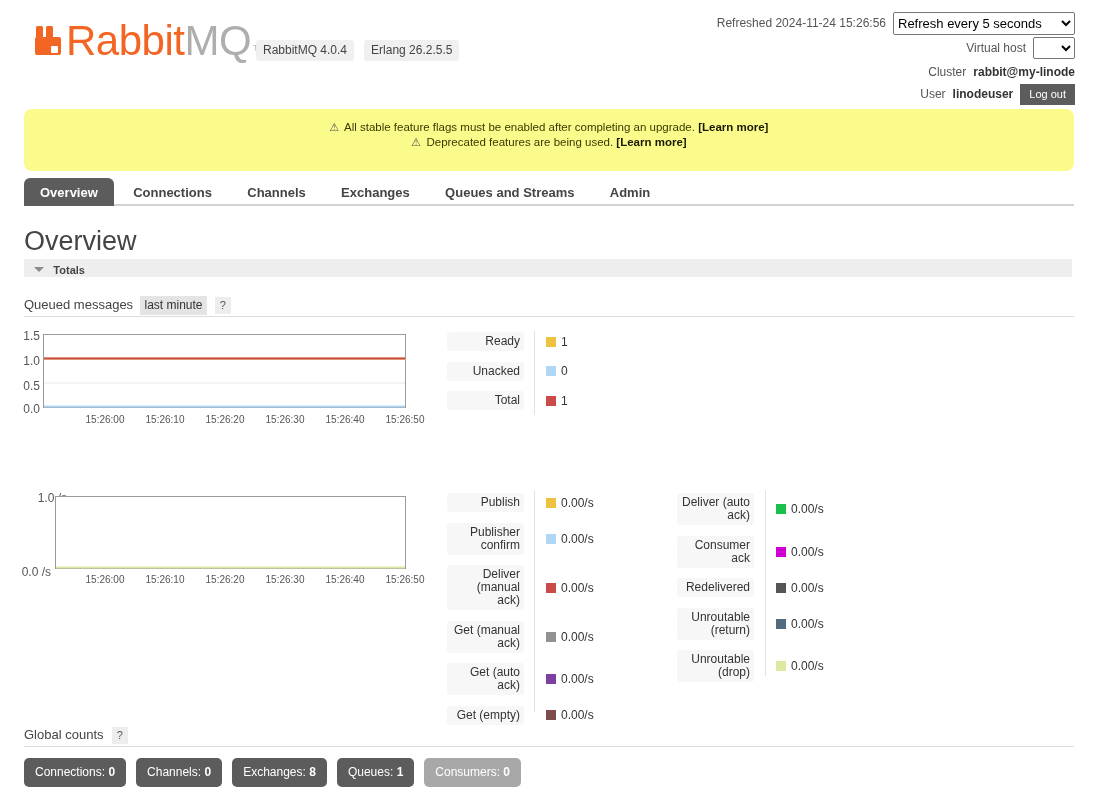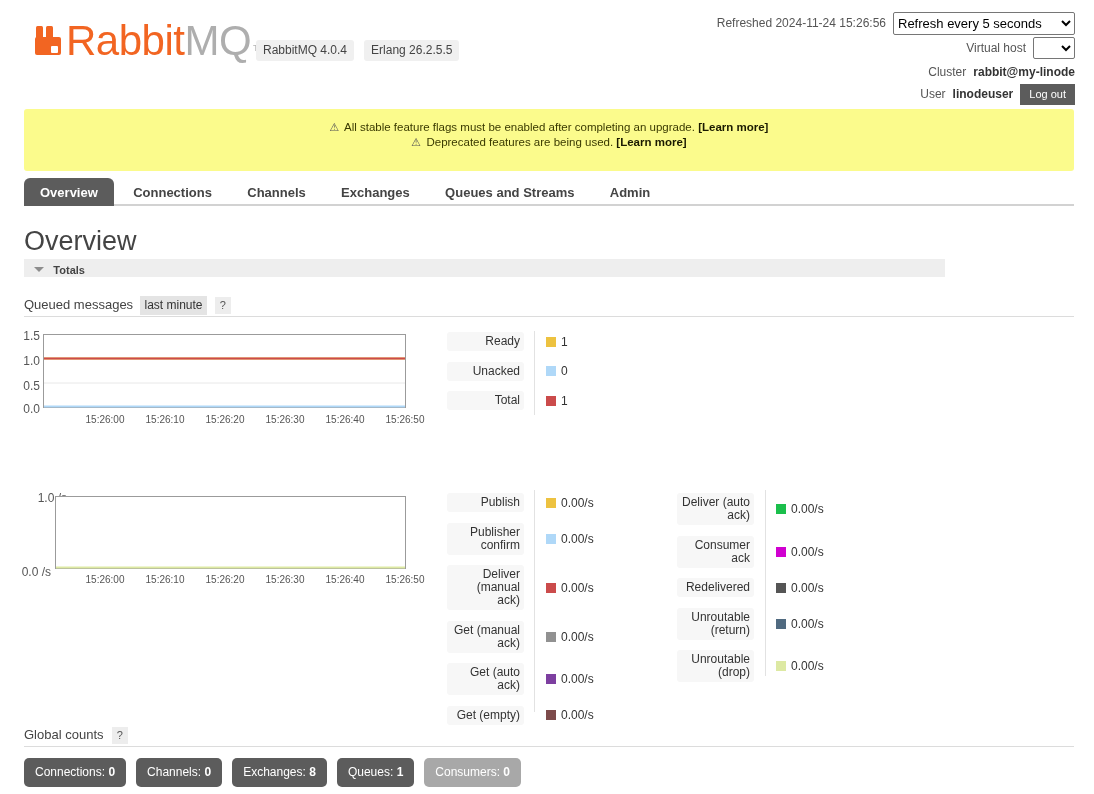--- a/index.html
+++ b/index.html
@@ -38,38 +38,38 @@
     width:42px; height:22px; border:1px solid #767676; border-radius:2px; background:#fff;padding-left:28px;
   }
   .logout-btn {
     background:#5c5c5c; color:#fff; font-size:11px; font-family:"Liberation Sans", sans-serif;
     border:none; border-radius:0; padding:4px 9px 5px 9px; cursor:pointer;
   }
 
   
   .warning-banner {
     position:absolute; left:24px; top:109px; width:1050px; height:62px;
-    background:#fbfb8c; border-radius:3px; box-sizing:border-box; padding-top:11px;
+    background:#fbfb8c; border-radius:8px; box-sizing:border-box; padding-top:11px;
     text-align:center;
   }
   .warn-line { font-size:11.5px; color:#3a3a00; line-height:14px; }
   .warn-icon { font-family:"DejaVu Sans", sans-serif; font-size:11px; color:#555; margin-right:2px; }
   .warn-link { font-weight:bold; color:#1a1a00; text-decoration:none; cursor:pointer; }
 
   
   .tabs { position:absolute; left:24px; top:178px; width:1050px; height:28px;
           border-bottom:2px solid #d2d2d2; box-sizing:border-box; }
   .tab { display:inline-block; font-size:13px; font-weight:bold; color:#444;
          padding:7px 16px 6px 16px; margin:0; border-radius:6px 6px 0 0; cursor:pointer; }
   .tab.active { background:#5c5c5c; color:#ffffff; }
 
   
   .page-title { position:absolute; left:24px; top:227px; font-size:27px; line-height:28px;
                 color:#444; font-weight:normal; }
-  .section-bar { position:absolute; left:24px; top:259px; width:921px; height:18px;
+  .section-bar { position:absolute; left:24px; top:259px; width:1048px; height:18px;
                  background:#eeeeee; box-sizing:border-box; padding:3px 0 0 10px; cursor:pointer; }
   .tri-down { display:inline-block; width:0; height:0; border-left:5px solid transparent;
               border-right:5px solid transparent; border-top:5px solid #8d8d8d;
               vertical-align:middle; margin-right:6px; }
   .section-bar-label { font-size:11px; font-weight:bold; color:#444; vertical-align:middle; }
 
   
   .subhead { position:absolute; left:24px; width:1050px; height:20px;
              border-bottom:1px solid #dcdcdc; box-sizing:border-box; }
   .subhead-title { font-size:13px; color:#444; }

